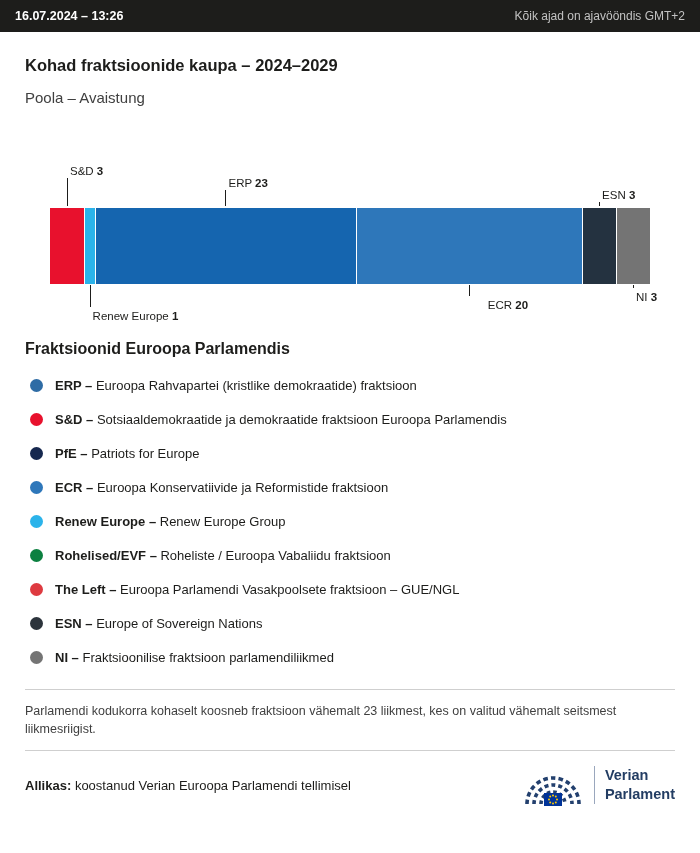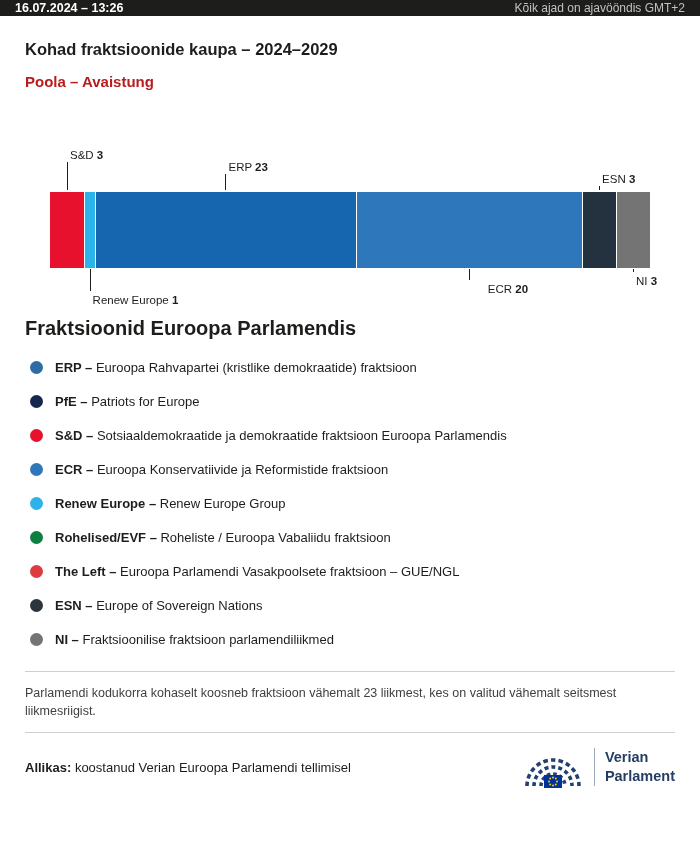--- a/index.html
+++ b/index.html
@@ -2,38 +2,38 @@
 <html><head>
 <meta charset="utf-8">
 <style>
   * { margin:0; padding:0; box-sizing:border-box; }
   html,body { background:#ffffff; }
   body {
     width:700px; height:853px; position:relative; overflow:hidden;
     font-family:"Liberation Sans", sans-serif; color:#1d1d1b;
   }
   .topbar {
-    height:16px; background:#1d1d1b; color:#fff;
+    height:32px; background:#1d1d1b; color:#fff;
     display:flex; justify-content:space-between; align-items:center;
     padding:0 15px;
   }
   .topbar .time { font-weight:bold; font-size:12.5px; }
   .topbar .tz { color:#c2c2c2; font-size:12px; font-weight:normal; }
   .content { padding:0 25px; }
   .title { margin-top:24px; font-size:16.5px; font-weight:bold; }
-  .subtitle { margin-top:14px; font-size:15px; font-weight:bold; color:#b91c1c; }
+  .subtitle { margin-top:14px; font-size:15px; font-weight:normal; color:#404040; }
   .chart { position:relative; margin:58px 0 0 25px; width:493px; height:168px; }
   .seg { position:absolute; }
   .tick { position:absolute; width:1px; background:#1d1d1b; }
   .seg-label { position:absolute; font-size:11.5px; line-height:14px; white-space:nowrap; color:#1d1d1b; }
   .seg-label b { font-weight:bold; }
   .total { display:flex; align-items:center; gap:14px; margin:26px 32px 0 32px; }
   .total .line { flex:1; height:1px; background:#8f8f8f; }
   .total .text { font-family:"DejaVu Sans Mono", monospace; font-weight:bold; font-size:15px; letter-spacing:.3px; }
-  .legend-title { margin-top:1px; font-size:20px; font-weight:bold; }
+  .legend-title { margin-top:8px; font-size:16px; font-weight:bold; }
   .legend { margin-top:10px; }
   .legend-row { display:flex; align-items:center; height:34px; gap:12px; }
   .dot { width:13px; height:13px; border-radius:50%; flex:0 0 13px; margin-left:5px; }
   .legend-text { font-size:13px; }
   .legend-text b { font-weight:bold; }
   .rule { height:1px; background:#cfcfcf; }
   .rule-top { margin-top:15px; }
   .rule-bottom { margin-top:12px; }
   .footnote { margin-top:12px; font-size:12.5px; color:#3f3f3f; line-height:1.45; max-width:618px; }
   .footer { display:flex; justify-content:space-between; align-items:center; margin-top:8px; height:52px; }
@@ -77,26 +77,26 @@
     </div>
 
 
   <h3 class="legend-title">Fraktsioonid Euroopa Parlamendis</h3>
   <div class="legend">
       <div class="legend-row">
         <span class="dot" style="background: rgb(46, 108, 165);"></span>
         <span class="legend-text"><b>ERP – </b><span>Euroopa Rahvapartei (kristlike demokraatide) fraktsioon</span></span>
       </div>
       <div class="legend-row">
+        <span class="dot" style="background: rgb(232, 17, 45);"></span>
+        <span class="legend-text"><b>S&amp;D – </b><span>Sotsiaaldemokraatide ja demokraatide fraktsioon Euroopa Parlamendis</span></span>
+      </div>
+      <div class="legend-row">
         <span class="dot" style="background: rgb(22, 40, 79);"></span>
         <span class="legend-text"><b>PfE – </b><span>Patriots for Europe</span></span>
-      </div>
-      <div class="legend-row">
-        <span class="dot" style="background: rgb(232, 17, 45);"></span>
-        <span class="legend-text"><b>S&amp;D – </b><span>Sotsiaaldemokraatide ja demokraatide fraktsioon Euroopa Parlamendis</span></span>
       </div>
       <div class="legend-row">
         <span class="dot" style="background: rgb(46, 119, 186);"></span>
         <span class="legend-text"><b>ECR – </b><span>Euroopa Konservatiivide ja Reformistide fraktsioon</span></span>
       </div>
       <div class="legend-row">
         <span class="dot" style="background: rgb(43, 179, 234);"></span>
         <span class="legend-text"><b>Renew Europe – </b><span>Renew Europe Group</span></span>
       </div>
       <div class="legend-row">

